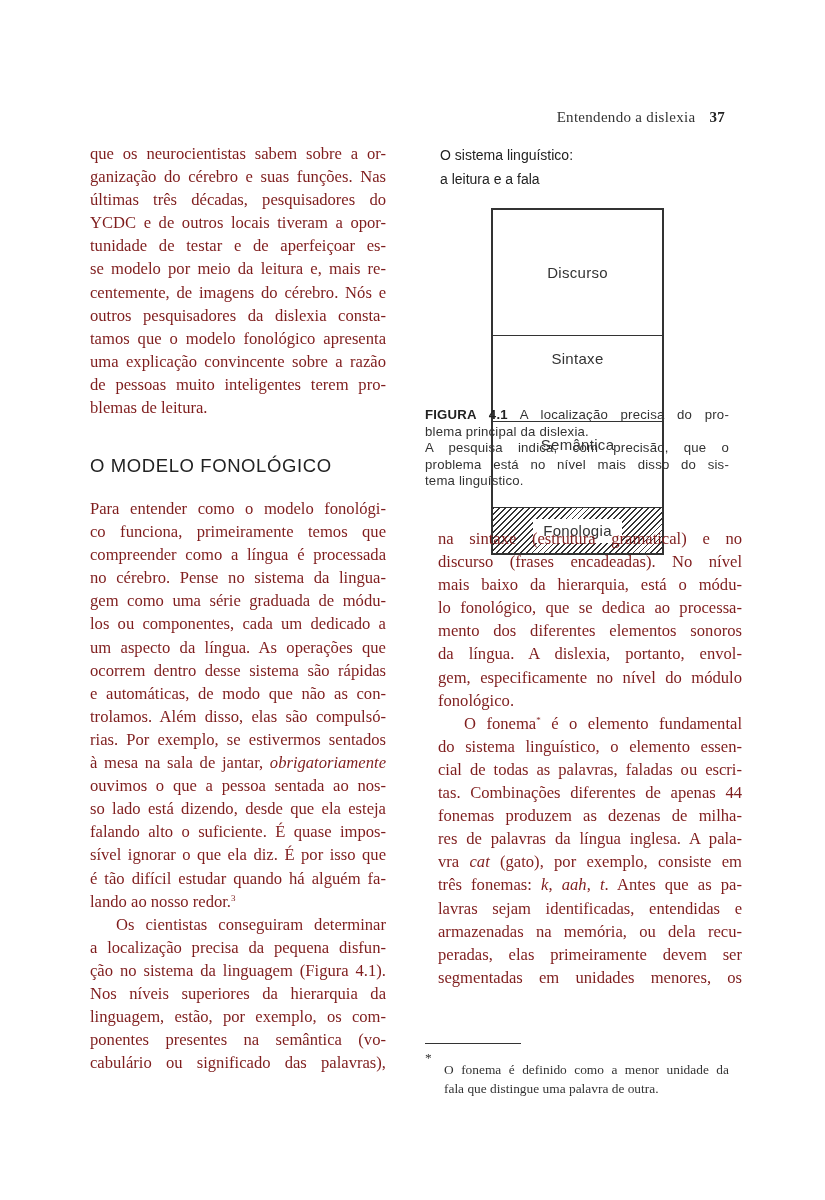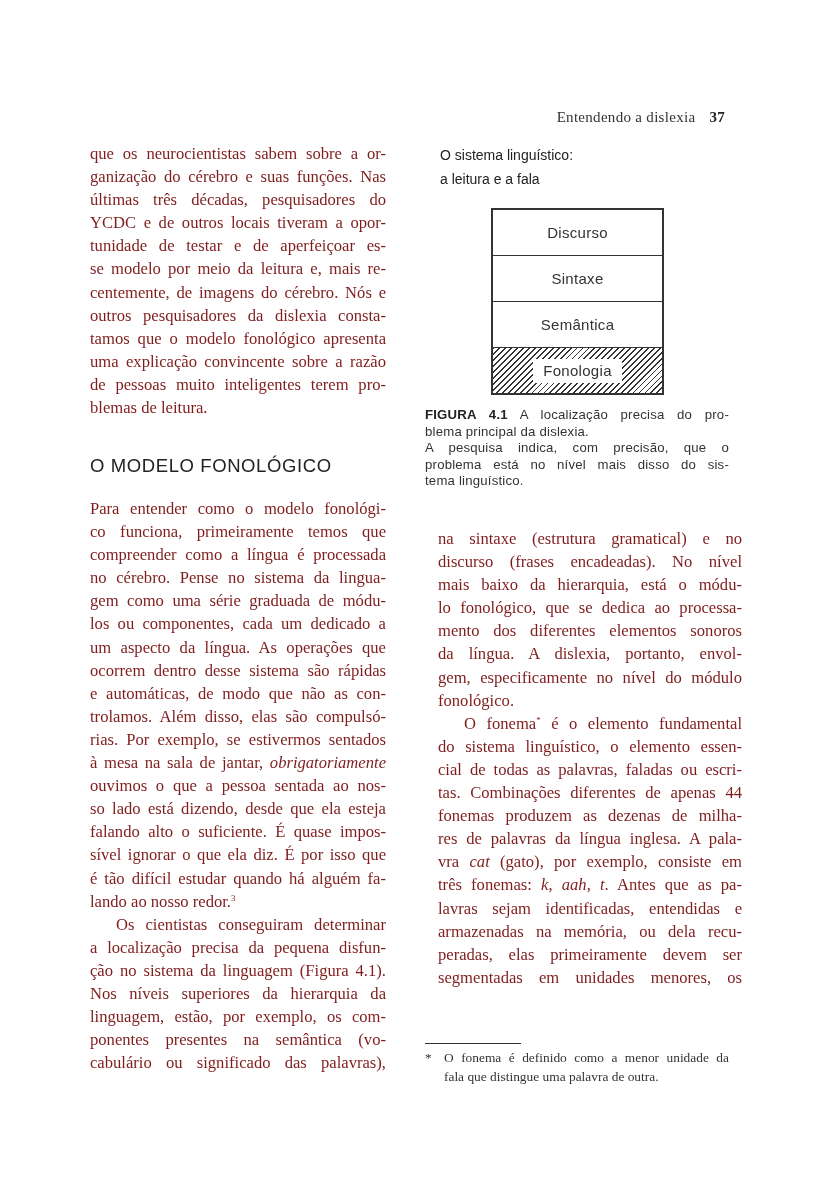--- a/index.html
+++ b/index.html
@@ -8,32 +8,32 @@
   .running-head .pg { font-weight:bold; margin-left:14px; color:#222; }
   .col { position:absolute; font-family:Liberation Serif, serif; font-size:16.6px; line-height:23.1px; text-align:justify; color:#7f1d1d; }
   .col p { margin:0; hyphens:manual; }
   .col .line { display:block; text-align:justify; text-align-last:justify; white-space:nowrap; }
   .col .line.last { text-align-last:left; }
   #left { left:90px; top:142px; width:296px; }
   #right { left:438px; top:527px; width:304px; }
   .heading { position:absolute; left:90px; top:455px; font-family:"Liberation Sans", sans-serif; font-size:18.5px; letter-spacing:0.6px; color:#222; }
   .fig-title { position:absolute; left:440px; top:143px; width:272px; text-align:left; font-family:Liberation Sans, sans-serif; font-size:14px; line-height:24px; color:#222; font-weight:500; }
   .diagram { position:absolute; left:491px; top:208px; width:169px; border:2px solid #333; }
-  .layer { height:45px; border-top:1.5px solid #333; display:flex; align-items:center; justify-content:center; font-family:"Liberation Sans", sans-serif; font-size:15px; color:#333; letter-spacing:0.3px; }
+  .layer { height:45px; border-top:1.5px solid #333; display:flex; align-items:center; justify-content:center; font-family:"Liberation Sans", sans-serif; font-size:15px; color:#333; letter-spacing:0.3px;margin-top:40px; }
   .layer:first-child { border-top:none; }
   .layer.hatched { background: repeating-linear-gradient(135deg, #333 0px, #333 1.3px, #fff 1.3px, #fff 4.2px); }
   .layer.hatched span { background:#fff; padding:0 10px; line-height:24px; }
   .caption { position:absolute; left:425px; top:407px; width:304px; font-family:"Liberation Sans", sans-serif; font-size:13.2px; line-height:16.5px; color:#333; letter-spacing:0.2px; }
   .caption .line { display:block; text-align:justify; text-align-last:justify; white-space:nowrap; }
   .caption .line.last { text-align-last:left; }
   .caption b { font-weight:bold; color:#222; }
   .fn-rule { position:absolute; left:425px; top:1043px; width:96px; height:1px; background:#333; }
   .footnote { position:absolute; left:425px; top:1048px; width:304px; font-family:"Liberation Serif", serif; font-size:13.4px; line-height:19px; color:#333; }
   .footnote .mark { position:absolute; left:0; top:0; }
-  .footnote .text { margin-left:19px; display:block; }
+  .footnote .text { margin-left:19px; display:block;margin-top:12px; }
   .footnote .line { display:block; white-space:nowrap; text-align:justify; text-align-last:justify; }
   .footnote .line.last { text-align-last:left; }
   sup { font-size:9px; line-height:0; vertical-align:6px; }
 </style>
 </head>
 <body>
 
 <div class="running-head">
   <span>Entendendo a dislexia</span><span class="pg">37</span>
 </div>

